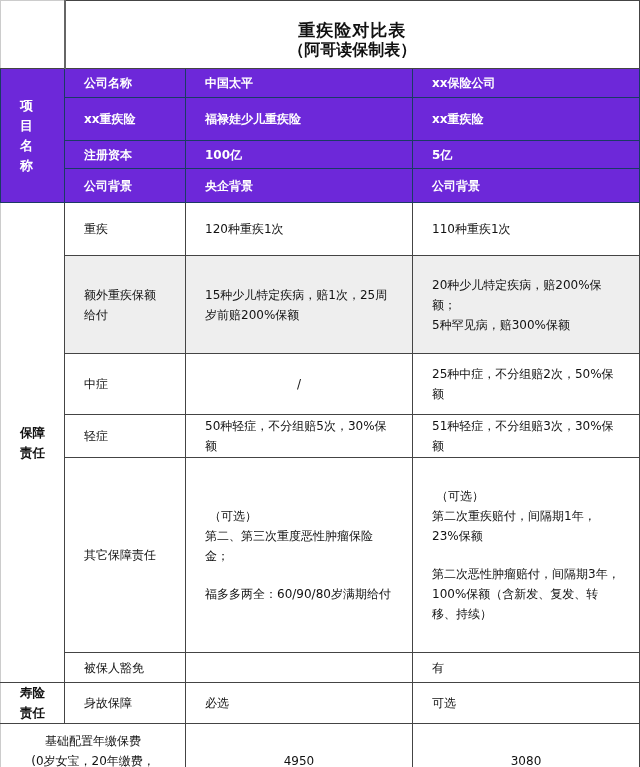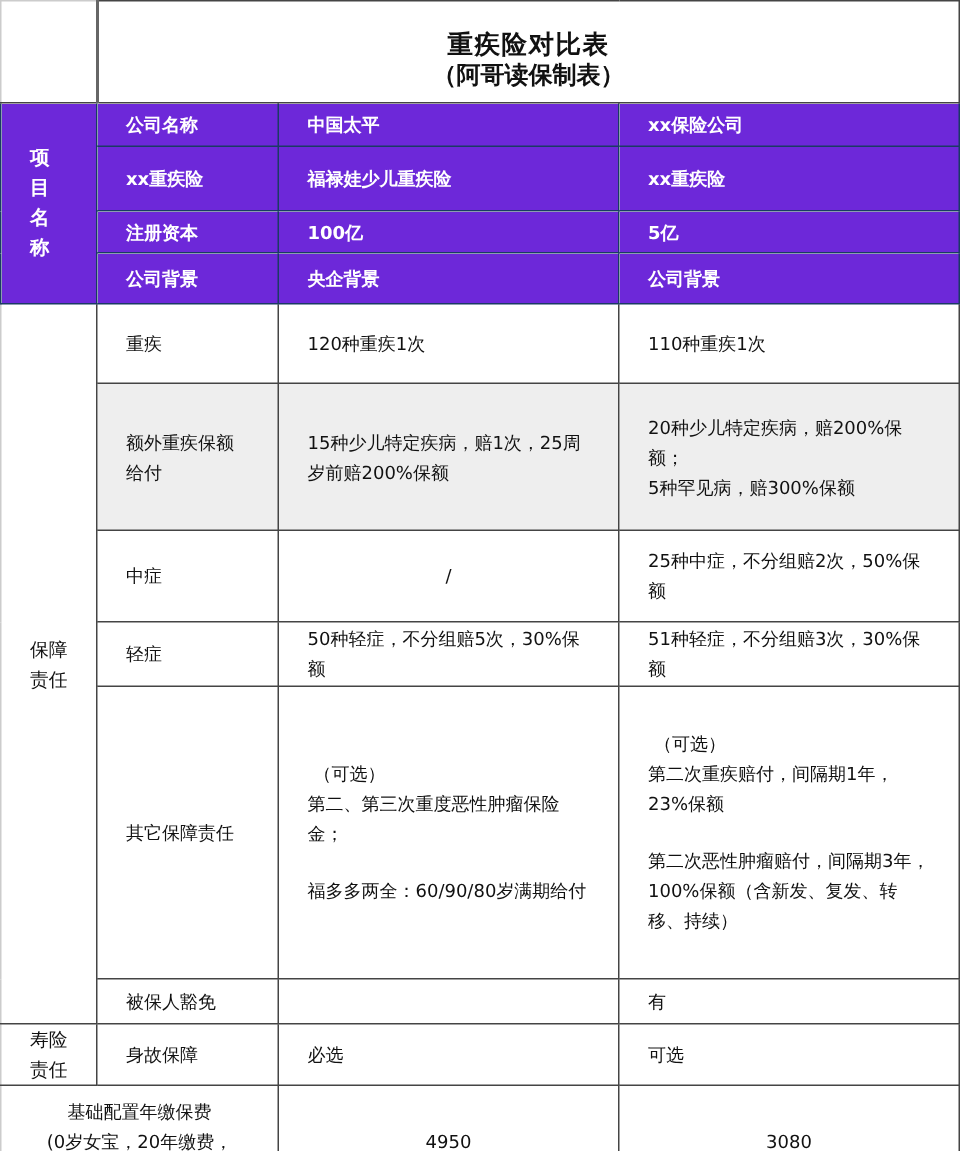--- a/index.html
+++ b/index.html
@@ -18,21 +18,21 @@
       vertical-align: middle;
       line-height: 20px;
       overflow: hidden;
     }
     .title-cell { text-align: center; background: #fff; border-left: 2px solid #666 !important; }
     .title-main { font-family: "DejaVu Serif", "Liberation Serif", serif; font-size: 17px; font-weight: bold; letter-spacing: 1px; line-height: 24px; margin-top: 6px; }
     .title-sub { font-size: 16px; font-weight: bold; line-height: 16px; }
     .blank-corner { border-left: 1px solid #ccc !important; border-top: 1px solid #ccc !important; }
     tr.blue td { background: #6d28d9; color: #fff; font-weight: bold; border: 1px solid #1b3a64; }
     tr.blue td.group { font-size: 13px; }
-    .group-label { font-weight: normal; text-align: center; font-size: 12.5px; }
+    .group-label { font-weight: bold; text-align: center; font-size: 12.5px; }
     td.center { text-align: center; }
     tr.gray td.g { background: #eeeeee; }
     td.left-group { border-left: 1px solid #ccc !important; }
     .pt { padding-left: 4px; }
     .spacer { height: 18px; }
   </style>
 </head>
 <body>
 
 <table class="cmp">

